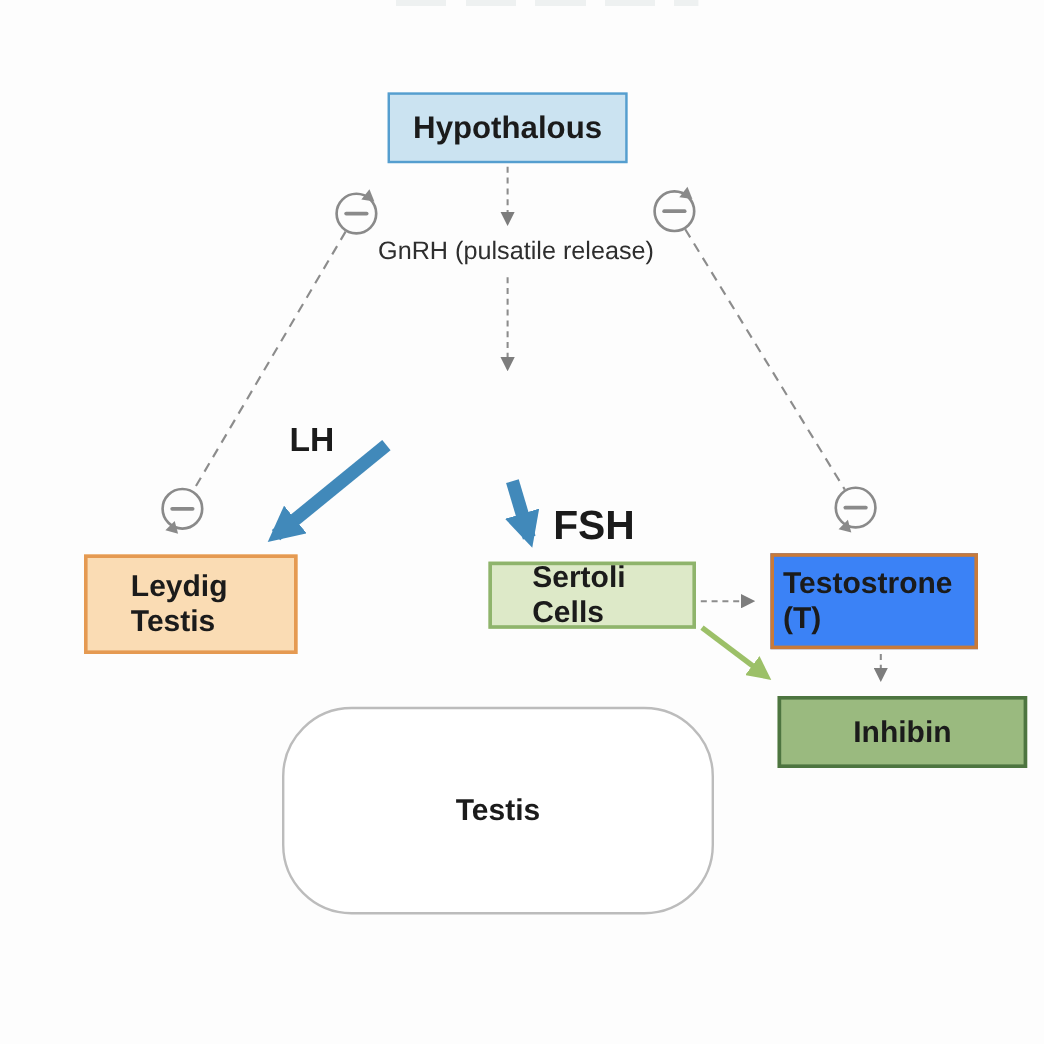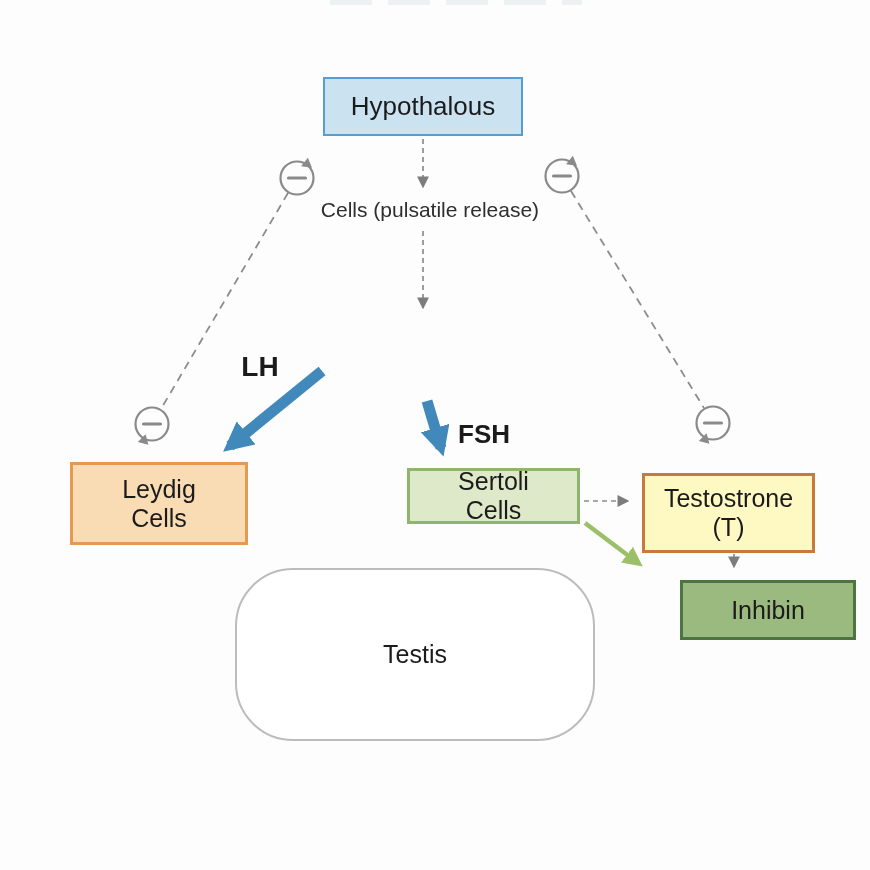--- a/index.html
+++ b/index.html
@@ -26,49 +26,48 @@
     left:0; top:0;
     width:870px; height:870px;
   }
   .node{
     position:absolute;
     box-sizing:border-box;
     border:3px solid #999;
     display:flex;
     align-items:center;
     justify-content:center;
-    text-align:center;
-    font-weight:400;
+    font-weight:700;
     font-size:25px;
     line-height:1.16;
     color:var(--c-text);
   }
   .node span{display:block;}
   #node-hypothalamus{left:323px; top:77px; width:200px; height:59px; border-width:2.5px; font-size:26px;}
   #node-anterior{left:324px; top:318px; width:196px; height:82px; border-width:2.5px;}
   #node-anterior span{max-width:132px;}
   #node-leydig{left:70px; top:462px; width:178px; height:83px;}
   #node-leydig span{max-width:100px;}
   #node-sertoli{left:407px; top:468px; width:173px; height:56px;}
   #node-sertoli span{max-width:100px;}
   #node-testosterone{left:642px; top:461px; width:173px; height:80px;}
   #node-testosterone span{max-width:152px;}
-  #node-inhibin{left:680px; top:580px; width:176px; height:60px;}
+  #node-inhibin{left:648px; top:580px; width:208px; height:60px;}
   #node-testis{
-    left:235px; top:568px; width:360px; height:173px;
+    left:235px; top:589px; width:360px; height:173px;
     border-radius:58px; border-width:2.2px;
   }
   .float-label{
     position:absolute;
     color:var(--c-text);
     text-align:center;
   }
   #gnrh-label{left:273px; top:198px; width:314px; font-size:21px; font-weight:400; color:#2e2e2e;}
   #lh-label{left:228px; top:351px; width:64px; font-size:28px; font-weight:700;}
-  #fsh-label{left:446px; top:419px; width:76px; font-size:26px; font-weight:700;}
+  #fsh-label{left:457px; top:419px; width:76px; font-size:34px; font-weight:700;}
   .top-artifact{
     position:absolute;
     left:330px; top:0; width:252px; height:5px;
     background:repeating-linear-gradient(90deg,#eef1f1 0 42px, transparent 42px 58px);
   }
   svg .dash{stroke:var(--c-dash); stroke-width:1.7; stroke-dasharray:5 4; fill:none;}
   svg .dash-long{stroke:var(--c-dash); stroke-width:1.8; stroke-dasharray:8 6; fill:none;}
   svg .thick{stroke:var(--c-hormone); stroke-width:11; fill:none;}
   svg .green{stroke:var(--c-green-arrow); stroke-width:4.5; fill:none;}
   svg .fb-circle{fill:var(--c-bg); stroke:#8a8a8a; stroke-width:2.2;}
@@ -131,36 +130,36 @@
       <path class="fb-head" d="M0,-5.5 L-9.5,0 L0,5.5 z" transform="translate(708,438.5) rotate(-15)"></path>
     </g>
   </svg>
 
   <div class="node" id="node-hypothalamus" style="background: rgb(203, 227, 241); border-color: rgb(85, 158, 207);">
     <span>Hypothalous</span>
   </div>
 
 
   <div class="node" id="node-leydig" style="background: rgb(250, 220, 180); border-color: rgb(229, 154, 82);">
-    <span>Leydig Cells</span>
+    <span>Leydig Testis</span>
   </div>
 
   <div class="node" id="node-sertoli" style="background: rgb(221, 233, 200); border-color: rgb(143, 180, 108);">
     <span>Sertoli Cells</span>
   </div>
 
-  <div class="node" id="node-testosterone" style="background: #fef9c3; border-color: rgb(200, 122, 58); margin-top: 12px;">
+  <div class="node" id="node-testosterone" style="background: #3b82f6; border-color: rgb(200, 122, 58);">
     <span>Testostrone (T)</span>
   </div>
 
   <div class="node" id="node-inhibin" style="background: rgb(154, 186, 127); border-color: rgb(77, 117, 64);">
     <span>Inhibin</span>
   </div>
 
   <div class="node" id="node-testis" style="background: rgb(255, 255, 255); border-color: rgb(188, 188, 188);">
     <span>Testis</span>
   </div>
 
-  <div class="float-label" id="gnrh-label">Cells (pulsatile release)</div>
+  <div class="float-label" id="gnrh-label">GnRH (pulsatile release)</div>
   <div class="float-label" id="lh-label">LH</div>
   <div class="float-label" id="fsh-label">FSH</div>
 
 </div>
 
 </body></html>

